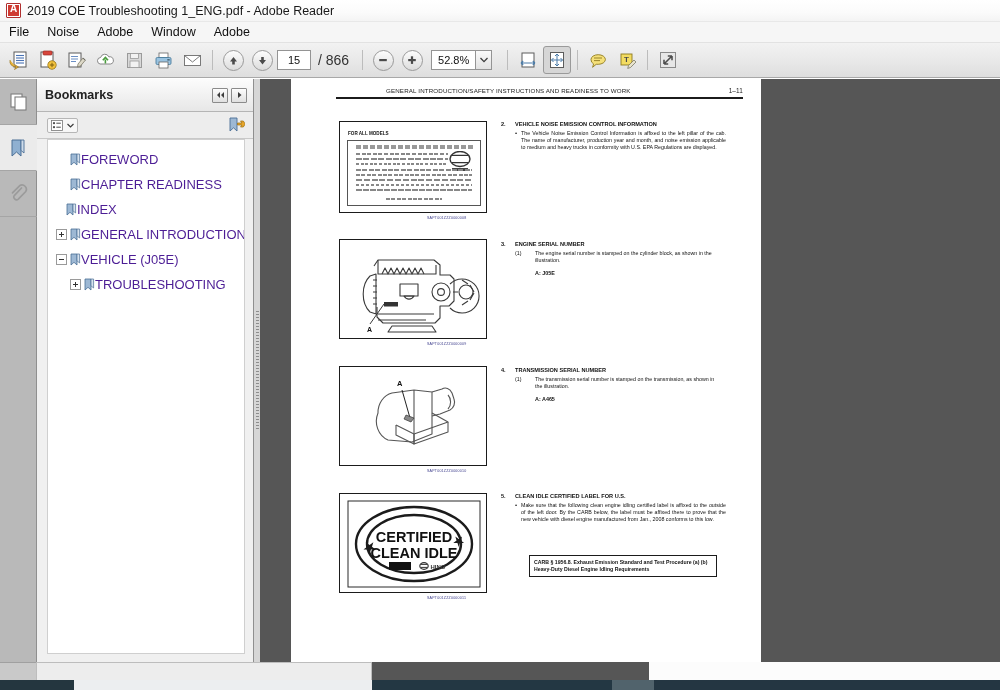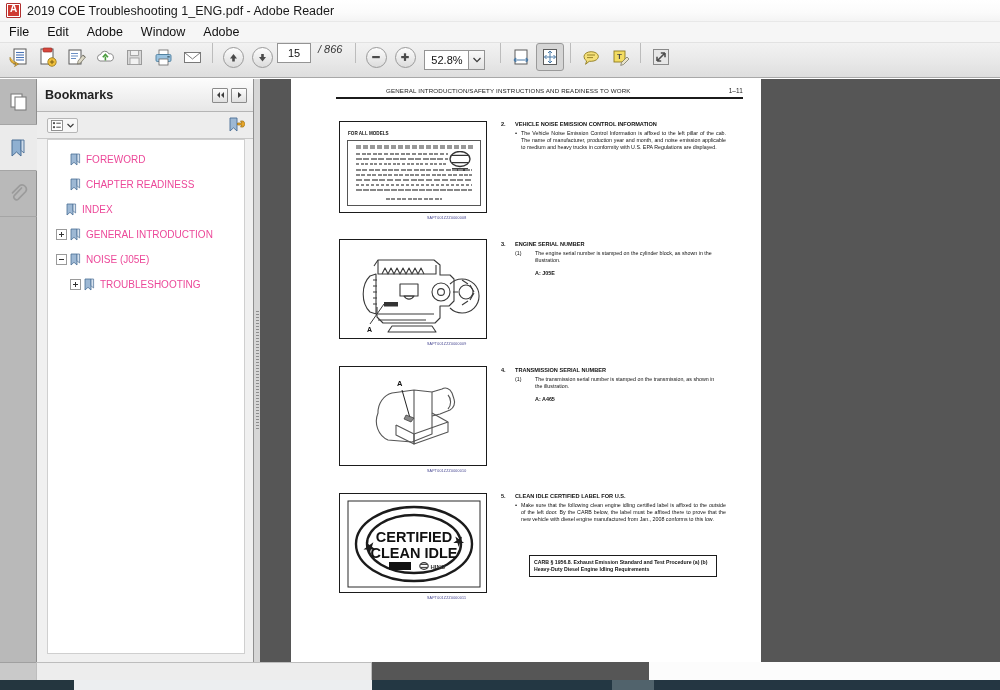--- a/index.html
+++ b/index.html
@@ -53,21 +53,21 @@
     font-size: 12.5px; color: #101010;
     padding: 2px 9px; cursor: default;
     white-space: nowrap;
   }
 
   
   .toolbar {
     height: 35px; width: 100%;
     background: linear-gradient(to bottom, #f2f2f2 0%, #e9e9e9 50%, #dedede 100%);
     border-bottom: 1px solid #a8a8a8;
-    display: flex; 
+    display: flex; align-items: center;
     padding: 0 4px;
     gap: 1px;
   }
   .tb-btn {
     width: 28px; height: 28px;
     display: flex; align-items: center; justify-content: center;
     border: 1px solid transparent; border-radius: 3px;
     cursor: default; flex: 0 0 auto;
   }
   .tb-btn.pressed { background: #d6d6d6; border: 1px solid #9a9a9a; }
@@ -85,22 +85,22 @@
   .round-wrap { width:28px; height:28px; display:flex; align-items:center; justify-content:center; flex:0 0 auto;}
   .pagebox {
     width: 34px; height: 20px;
     border: 1px solid #949494;
     background: #fff;
     font-size: 11px; text-align: center;
     line-height: 18px; color: #111;
     flex: 0 0 auto;
   }
   .pagetotal {
-    font-size: 11px; color: #333; margin: 0 7px 0 6px;
-    white-space: nowrap; flex: 0 0 auto; font-style: italic;
+    font-size: 14px; color: #333; margin: 0 7px 0 6px;
+    white-space: nowrap; flex: 0 0 auto;
   }
   .zoombox {
     width: 44px; height: 20px;
     border: 1px solid #949494; border-right: none;
     background: #fff;
     font-size: 11px; text-align: center; line-height: 18px;
     color: #111; flex: 0 0 auto;
   }
   .zoomdrop {
     width: 17px; height: 20px;
@@ -198,21 +198,21 @@
   }
   .bm-expander::before {
     content: ""; position: absolute;
     left: 2px; right: 2px; top: 4px; height: 1px; background: #333;
   }
   .bm-expander.plus::after {
     content: ""; position: absolute;
     top: 2px; bottom: 2px; left: 4px; width: 1px; background: #333;
   }
   .bm-label {
-    font-size: 10px; color: #ec4899; margin-left: 5px;
+    font-size: 13px; color: #4c1d95; 
   }
 
   
   .splitter {
     width: 6px; background: #d6d6d6;
     display: flex; align-items: center; justify-content: center;
     flex: 0 0 auto; cursor: col-resize;
   }
   .splitter-grip {
     width: 3px; height: 120px;
@@ -331,21 +331,21 @@
 </head>
 <body>
 
 <div class="titlebar">
   <div class="app-icon"></div>
   <div class="title-text">2019 COE Troubleshooting 1_ENG.pdf - Adobe Reader</div>
 </div>
 
 <div class="menubar">
   <div class="menu-item">File</div>
-  <div class="menu-item">Edit</div>
+  <div class="menu-item">Noise</div>
   <div class="menu-item">Adobe</div>
   <div class="menu-item">Window</div>
   <div class="menu-item">Adobe</div>
 </div>
 
 <div class="toolbar">
 
   <div class="tb-btn">
     <svg width="21" height="21" viewBox="0 0 21 21">
       <rect x="6" y="2" width="12" height="15" fill="#ffffff" stroke="#5b5b5b" stroke-width="1"></rect>
@@ -612,21 +612,21 @@
       </div>
 
       <div class="bm-row" style="padding-left:8px;">
         <span class="bm-expander"></span>
         <span>
           <svg width="11" height="13" viewBox="0 0 11 13">
             <path d="M1 1 h6 v11 l-3 -2.7 l-3 2.7 z" fill="#9db8d4" stroke="#4a6e95" stroke-width=".8"></path>
             <path d="M7 1 h2.6 v9 l-2.6 -2.2 z" fill="#d6e2ee" stroke="#4a6e95" stroke-width=".7"></path>
           </svg>
         </span>
-        <span class="bm-label">NOISE (J05E)</span>
+        <span class="bm-label">VEHICLE (J05E)</span>
       </div>
 
       <div class="bm-row" style="padding-left:22px;">
         <span class="bm-expander plus"></span>
         <span>
           <svg width="11" height="13" viewBox="0 0 11 13">
             <path d="M1 1 h6 v11 l-3 -2.7 l-3 2.7 z" fill="#9db8d4" stroke="#4a6e95" stroke-width=".8"></path>
             <path d="M7 1 h2.6 v9 l-2.6 -2.2 z" fill="#d6e2ee" stroke="#4a6e95" stroke-width=".7"></path>
           </svg>
         </span>

